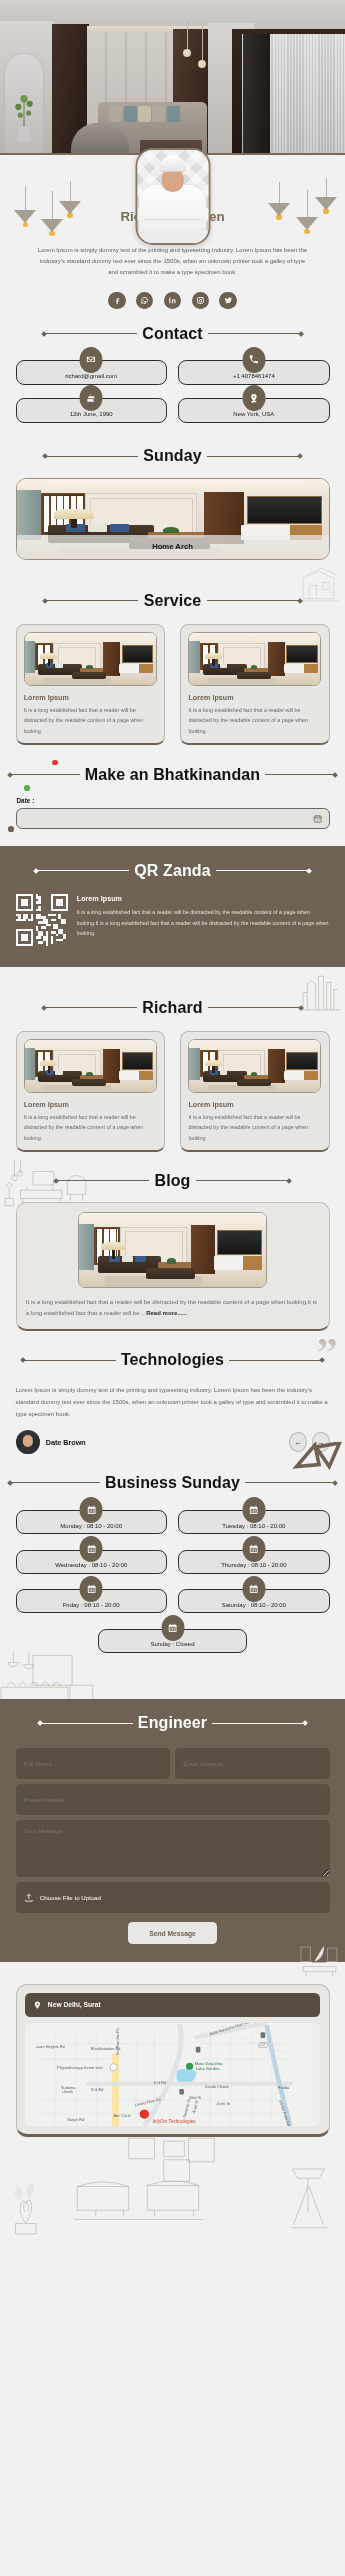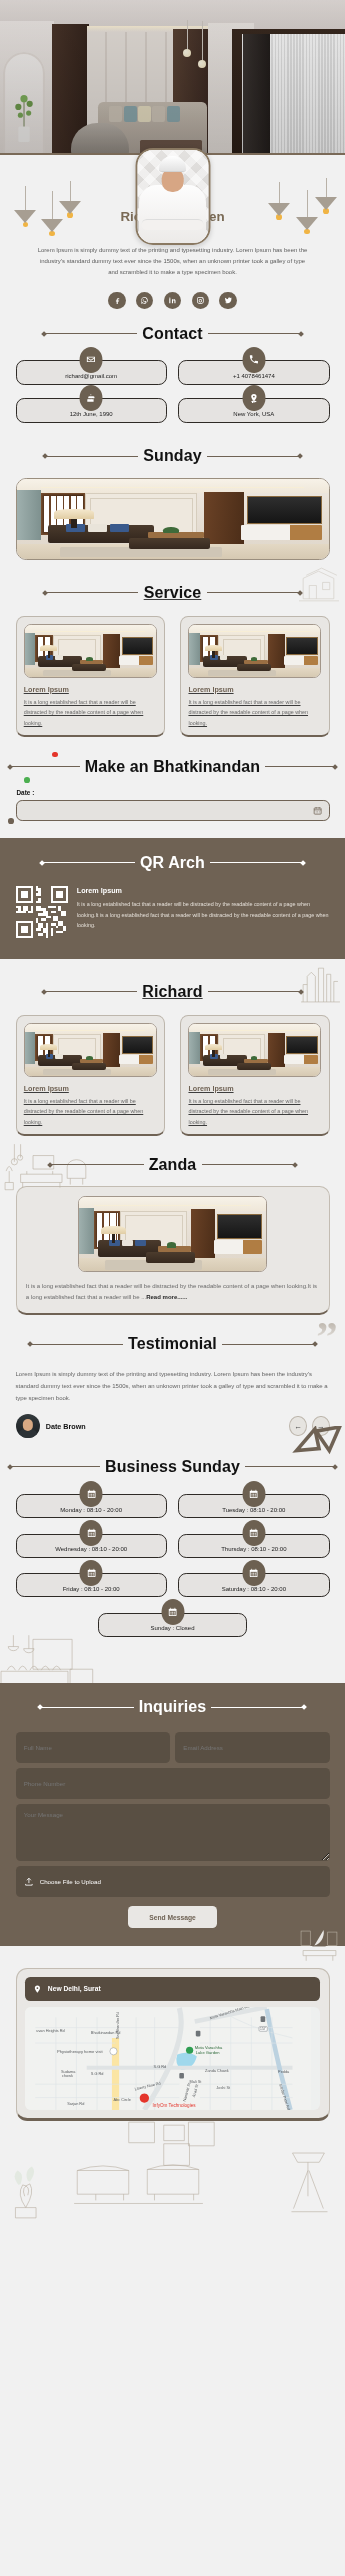--- a/index.html
+++ b/index.html
@@ -199,21 +199,21 @@
   .room .otto { position:absolute; left:36%; top:74%; width:26%; height:14%;
     background:linear-gradient(180deg,#4c3c2d,#36291f); border-radius:2.1px; }
   .room .floor { position:absolute; left:0; right:0; bottom:0; height:18%;
     background:linear-gradient(180deg,#e3d8c4,#d6c9b2); }
   .room .rug { position:absolute; left:14%; bottom:2%; width:52%; height:13%;
     background:#cfc6b6; border-radius:1.5px; }
   .room .plant { position:absolute; left:47%; top:60%; width:5%; height:8%;
     background:#3f6b3a; border-radius:50% 50% 10% 10%; }
 
   
-  .sp-section { padding: 24px 0 0; position:relative;text-decoration:underline; }
+  .sp-section { padding: 32px 0 0; position:relative; }
   .sp-grid { display:grid; grid-template-columns:1fr 1fr; gap:15.5px; padding: 14.4px 15.5px 0; }
   .sp-card { background:#e8e6e3; border:0.5px solid #bdb6ac; border-bottom:2.6px solid #6f6254;
     border-radius:8.2px; padding:7.2px; }
   .sp-card .thumb { height:54px; border-radius:7.2px; overflow:hidden; position:relative;
     border:0.5px solid #a2968a; }
   .sp-card h3 { font-size:7.2px; color:#6f6254; font-weight:bold; margin:6.2px 0 3.6px; }
   .sp-card p { font-size:5.4px; line-height:1.9; color:#6a6a6a; }
 
   
   .appt { padding: 20.6px 0 17.5px; position:relative; background:#f1f1f1; }
@@ -496,20 +496,21 @@
         <div class="sofa"></div>
         <div class="pillow" style="left:16%;background:#3a5a8c"></div>
         <div class="pillow" style="left:23%;background:#e9e4da"></div>
         <div class="pillow" style="left:30%;background:#3a5a8c"></div>
         <div class="lamp2"></div>
           <div class="lampstand"></div>
         <div class="ctable"></div>
           <div class="otto"></div>
           <div class="plant"></div>
       </div>
+      <div class="gal-caption">Home Arch</div>
     </div>
   </div>
 
   <div class="sp-section">
     <svg class="hidden-dec" style="right:3.1px;top:5.2px;" width="46" height="41" viewBox="0 0 90 80">
       <path class="outline" d="M14 66 L14 26 L44 12 L74 26 L74 66 Z M26 66 V40 H40 V66 M52 34 h14 v14 h-14z M6 70 H84 M20 20 L50 6 L80 20"></path>
     </svg>
     <div class="sec-head">
       <span class="line l"></span>
       <h2>Service</h2>
@@ -591,21 +592,21 @@
         <circle cx="8" cy="17.5" r=".9" fill="#6f6254" stroke="none"></circle>
         <circle cx="12" cy="17.5" r=".9" fill="#6f6254" stroke="none"></circle>
         <circle cx="16" cy="17.5" r=".9" fill="#6f6254" stroke="none"></circle>
       </svg>
     </div>
   </div>
 
   <div class="qr">
     <div class="sec-head light">
       <span class="line l"></span>
-      <h2>QR Arch</h2>
+      <h2>QR Zanda</h2>
       <span class="line r"></span>
     </div>
     <div class="qr-body">
       <div class="qr-img">
         <svg viewBox="0 0 21 21" shape-rendering="crispEdges">
           <g fill="#ffffff">
             <rect x="0" y="0" width="7" height="7"></rect>
               <rect x="14" y="0" width="7" height="7"></rect>
             <rect x="0" y="14" width="7" height="7"></rect>
           </g>
@@ -729,21 +730,21 @@
   </div>
 
   <div class="blog">
     <svg class="hidden-dec" style="left:3.1px;top:4.1px;" width="88" height="57" viewBox="0 0 170 110">
       <path class="outline-d" d="M22 8 v34 M34 8 v26 M16 42 a6 6 0 0012 0 a6 6 0 00-12 0 M28 34 a5 5 0 0010 0 a5 5 0 00-10 0
         M58 30 h40 v26 h-40z M34 66 h80 v16 h-80z M38 82 v10 M110 82 v10 M46 66 v-6 M96 66 v-6
         M124 52 a18 14 0 0136 0 v22 h-36z M130 74 v12 M154 74 v12 M6 60 q6 -18 12 0 M12 60 v22 M4 82 h16 v14 h-16z"></path>
     </svg>
     <div class="sec-head">
       <span class="line l"></span>
-      <h2>Zanda</h2>
+      <h2>Blog</h2>
       <span class="line r"></span>
     </div>
     <div class="blog-card">
       <div class="blog-thumb">
         <div class="room">
             <div class="ceil"></div>
             <div class="curt"></div>
             <div class="win"></div>
           <div class="wallpanel"></div>
             <div class="door"></div>
@@ -763,21 +764,21 @@
           </div>
       </div>
       <p><span>It is a long established fact that a reader will be distracted by the readable content of a page when looking.It is a long established fact that a reader will be ...</span><b>Read more......</b></p>
     </div>
   </div>
 
   <div class="testi">
     <div class="quote-mark">”</div>
     <div class="sec-head">
       <span class="line l"></span>
-      <h2>Testimonial</h2>
+      <h2>Technologies</h2>
       <span class="line r"></span>
     </div>
     <p>Lorem Ipsum is simply dummy text of the printing and typesetting industry. Lorem Ipsum has been the industry's standard dummy text ever since the 1500s, when an unknown printer took a galley of type and scrambled it to make a type specimen book.</p>
     <div class="testi-foot">
       <div class="testi-av">
         <div class="torso"></div>
           <div class="face"></div>
       </div>
       <div class="testi-name">Date Brown</div>
       <div class="testi-navs">
@@ -931,21 +932,21 @@
           M64 16 h76 v58 h-76z M2 78 h130 v34 h-130z M10 112 v8 M124 112 v8
           M14 76 q8 -16 16 0 M36 76 q8 -16 16 0 M58 76 q8 -16 16 0 M80 76 q8 -16 16 0 M102 76 q8 -16 16 0
           M136 74 h44 v38 h-44z"></path>
       </svg>
     </div>
   </div>
 
   <div class="inq">
     <div class="sec-head light">
       <span class="line l"></span>
-      <h2>Inquiries</h2>
+      <h2>Engineer</h2>
       <span class="line r"></span>
     </div>
     <div class="inq-grid">
       <input class="fld" type="text" placeholder="Full Name" style="">
       <input class="fld" type="text" placeholder="Email Address" style="">
     </div>
     <input class="fld fld-full" type="text" placeholder="Phone Number" style="">
     <textarea class="fld fld-full fld-area" placeholder="Your Message" style=""></textarea>
     <div class="fld fld-full fld-upload">
       <svg viewBox="0 0 24 24">

